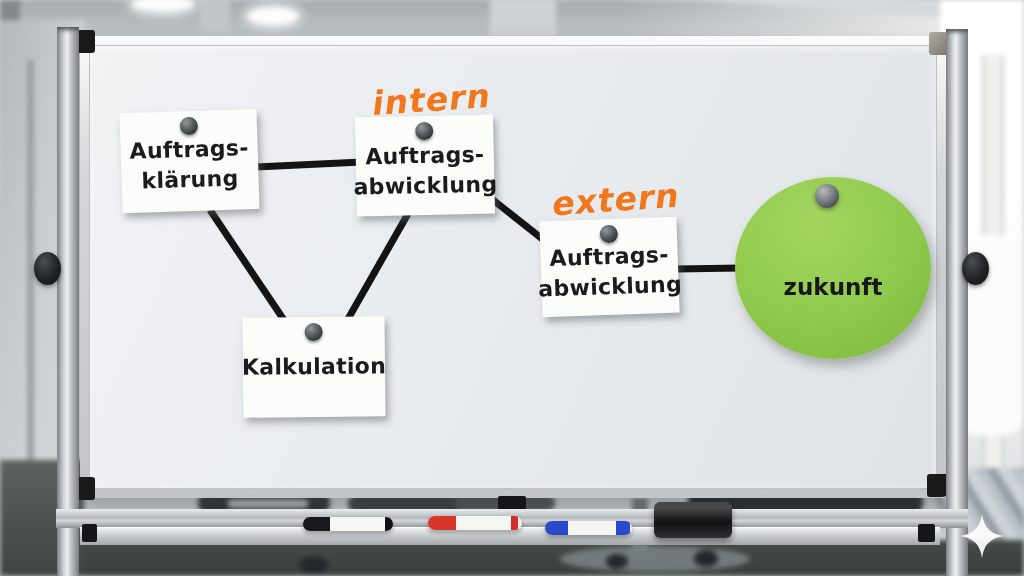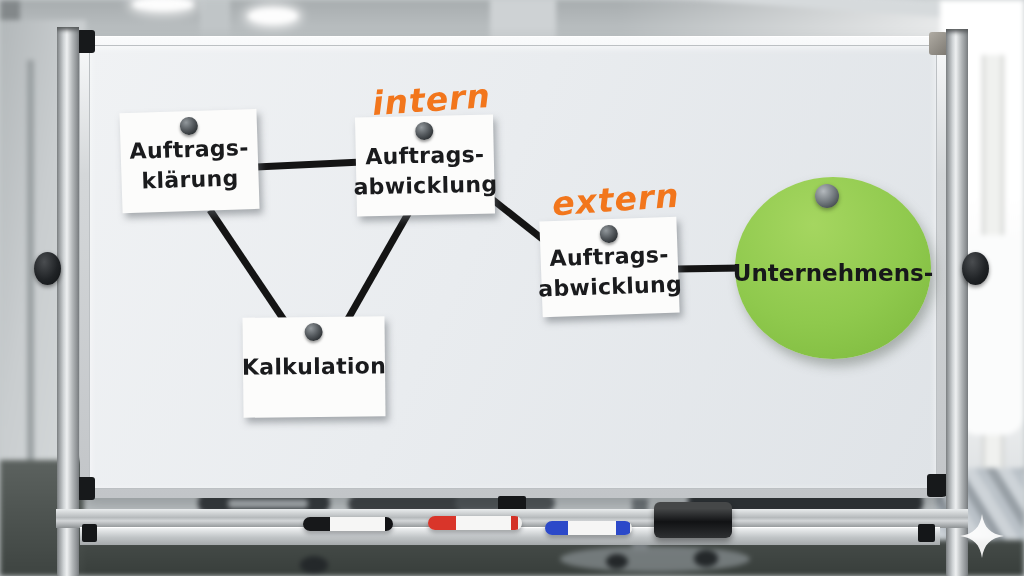--- a/index.html
+++ b/index.html
@@ -205,21 +205,22 @@
 <div class="abs note note4">
   <div class="pin"></div>
   <div class="txt">
     <span>Kalkulation</span>
   </div>
 </div>
 
 <div class="abs goal">
   <div class="magnet"></div>
   <div class="txt">
-    <span>Unternehmens-</span><br>
+    <br>
+    <span>zukunft</span>
   </div>
 </div>
 
 <div class="abs tag tag-intern">intern</div>
 <div class="abs tag tag-extern">extern</div>
 
 <div class="abs post post-left"></div>
 <div class="abs post post-right"></div>
 <div class="abs knob knob-left"></div>
 <div class="abs knob knob-right"></div>

